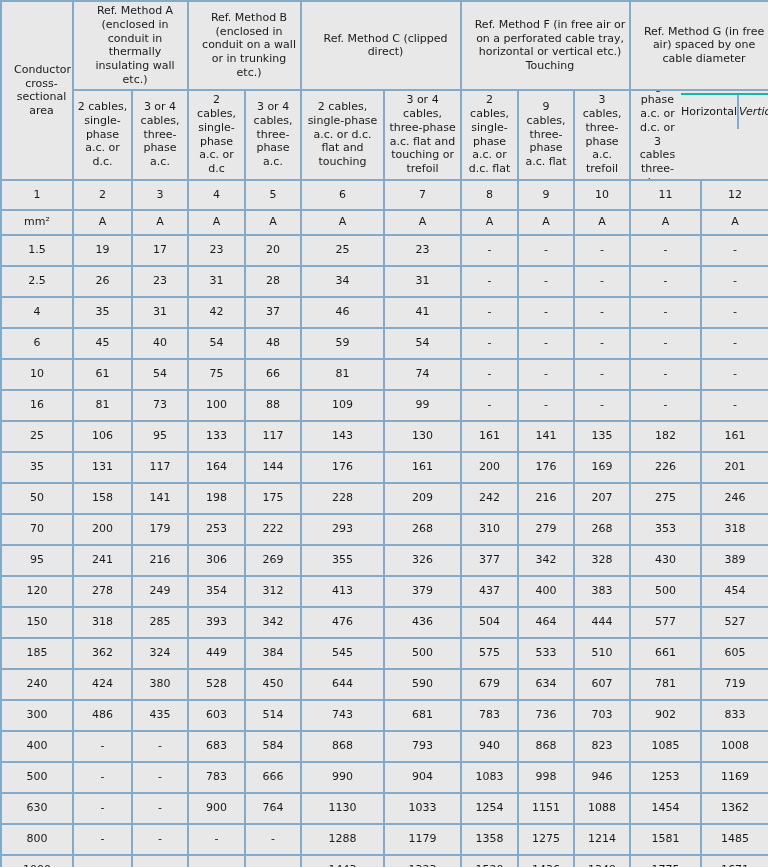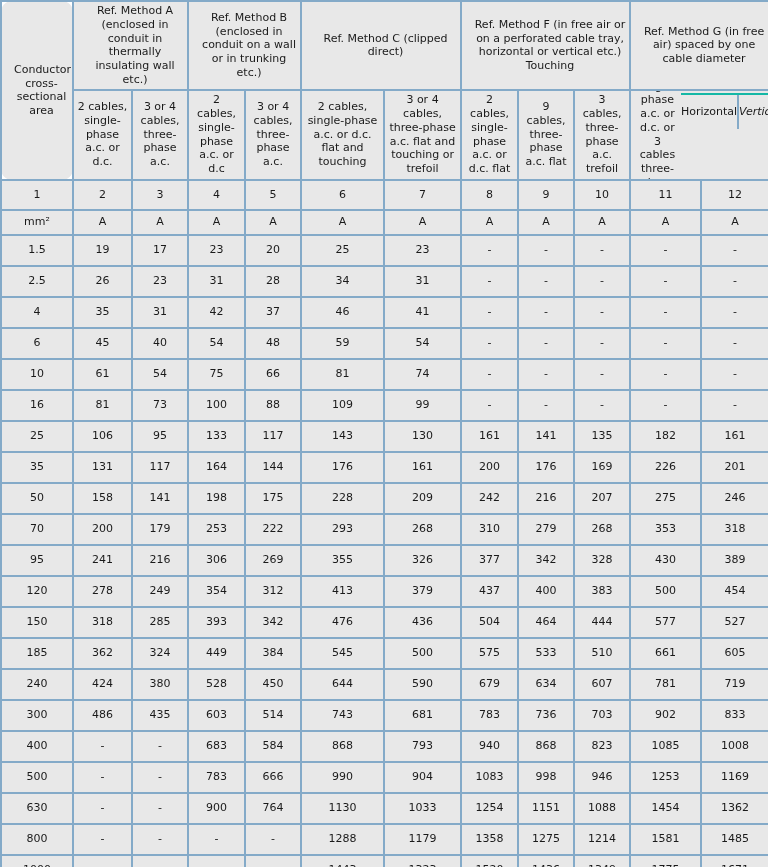--- a/index.html
+++ b/index.html
@@ -30,21 +30,21 @@
     padding: 2px 3px;
     box-sizing: border-box;
     line-height: 1.25;
     overflow: hidden;
   }
   tr.method-row th { height: 70px; padding-left: 12px; }
   tr.sub-row th { height: 88px; }
   tr.index-row td { height: 30px; }
   tr.units-row td { height: 25px; }
   tbody tr.data-row td { height: 31px; }
-  th.corner { height: 158px; border-radius: 11px; }
+  th.corner { height: 158px; }
   
   th.g-cell { padding: 0; }
   .g-inner {
     display: flex;
     flex-direction: row;
     height: 84px;
   }
   .g-sub {
     flex: 1 1 auto;
     display: flex;

